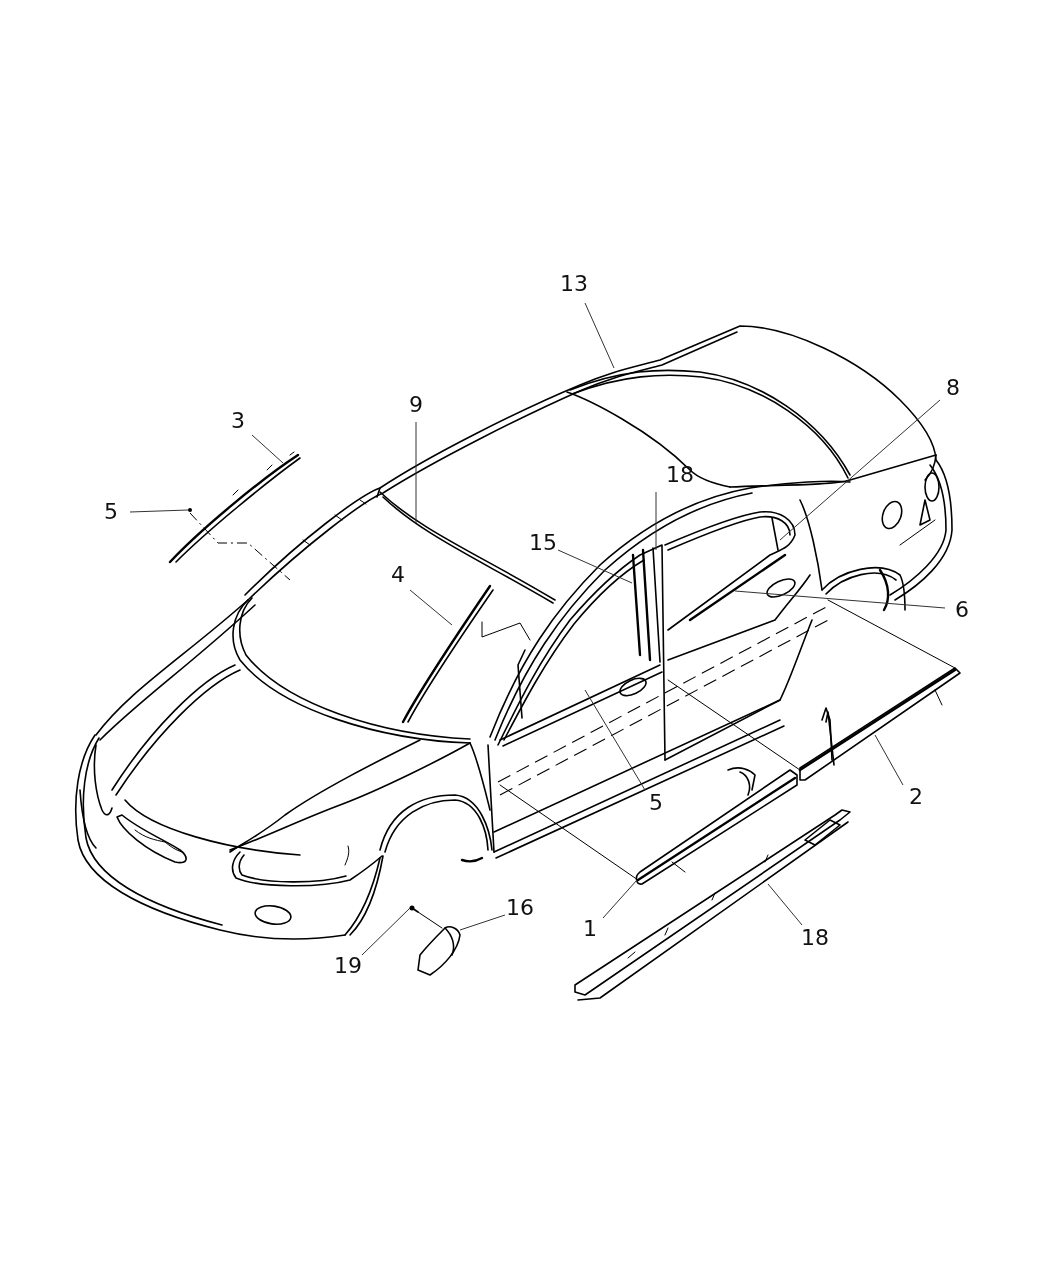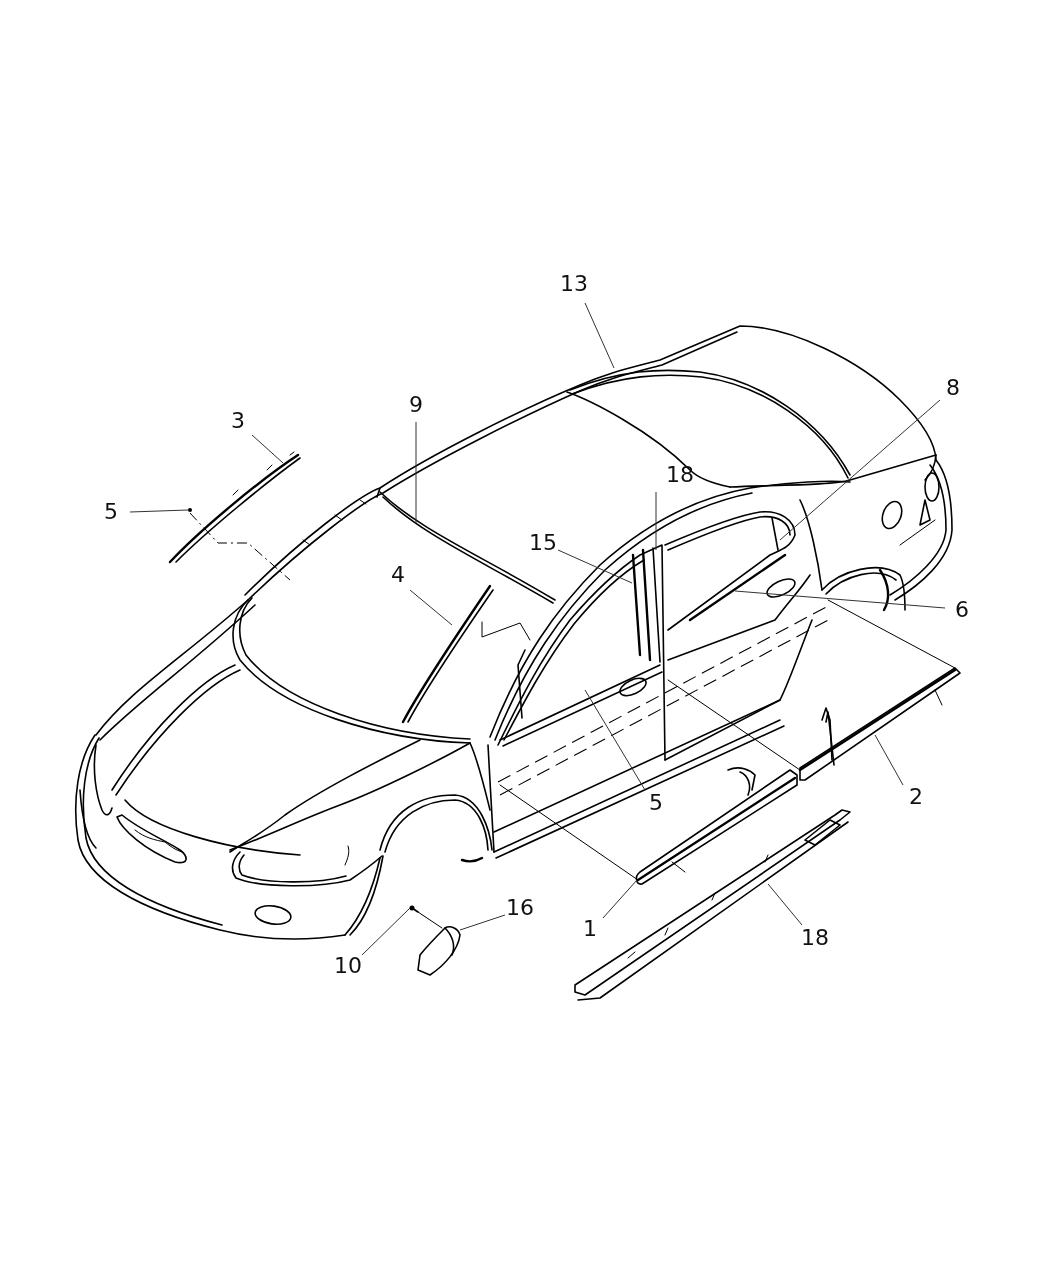--- a/index.html
+++ b/index.html
@@ -192,15 +192,15 @@
 <div class="callout" style="left:238px;top:421px">3</div>
 <div class="callout" style="left:398px;top:575px">4</div>
 <div class="callout" style="left:111px;top:512px">5</div>
 <div class="callout" style="left:962px;top:610px">6</div>
 <div class="callout" style="left:953px;top:388px">8</div>
 <div class="callout" style="left:416px;top:405px">9</div>
 <div class="callout" style="left:543px;top:543px">15</div>
 <div class="callout" style="left:656px;top:803px">5</div>
 <div class="callout" style="left:574px;top:284px">13</div>
 <div class="callout" style="left:520px;top:908px">16</div>
-<div class="callout" style="left:348px;top:966px">10</div>
+<div class="callout" style="left:348px;top:966px">19</div>
 <div class="callout" style="left:680px;top:475px">18</div>
 <div class="callout" style="left:815px;top:938px">18</div>
 
 </body></html>

